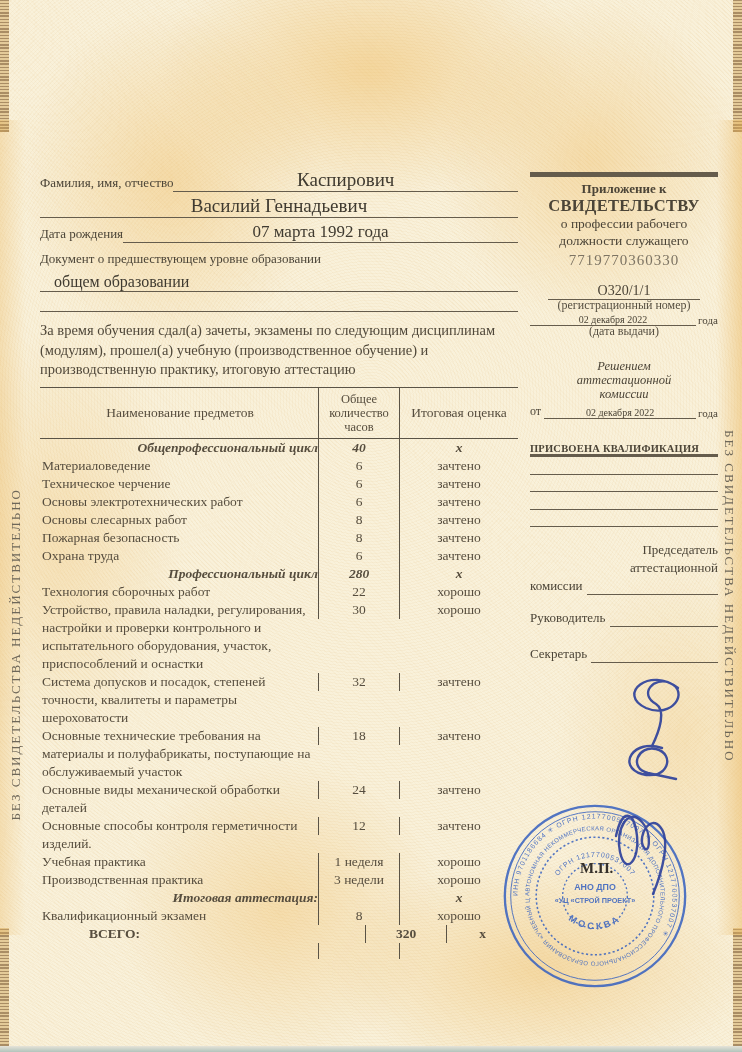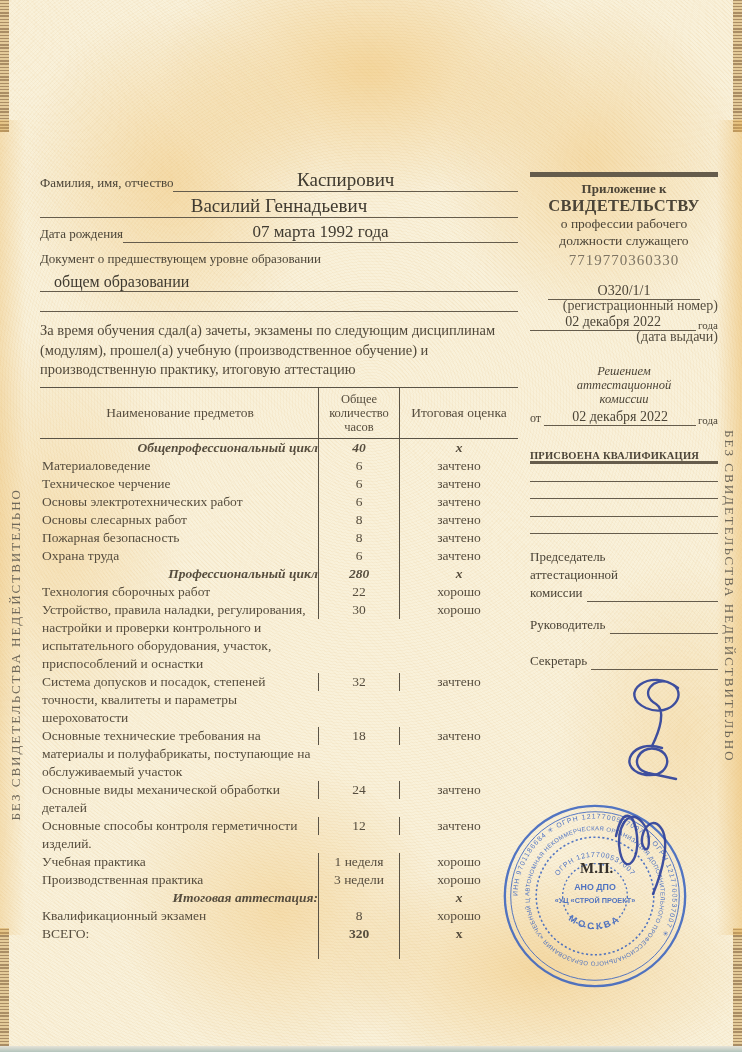--- a/index.html
+++ b/index.html
@@ -53,43 +53,43 @@
   .trow{display:flex; align-items:flex-start;}
   .c1{width:276px; padding-left:2px;}
   .c2{width:80px; border-left:1px solid #5a5346; text-align:center;}
   .c3{flex:1; border-left:1px solid #5a5346; text-align:center;}
   .thead .c1,.thead .c2,.thead .c3{align-self:stretch; display:flex; align-items:center; justify-content:center; text-align:center;}
   .thead .c2{font-size:12.5px; line-height:14px;}
   .thead .c3{font-size:13.5px; line-height:16px;}
   .trow .c1,.trow .c2,.trow .c3{line-height:18px; min-height:18px;}
   .trow.cycle .c1{text-align:right; font-weight:bold; font-style:italic;}
   .trow.cycle .c2,.trow.cycle .c3{font-weight:bold; font-style:italic;}
-  .trow.total .c1{font-weight:normal;}
+  .trow.total .c1{font-weight:bold;margin-left:47px;}
   .trow.total .c2,.trow.total .c3{font-weight:bold;}
   .tspacer{display:flex; height:16px;}
   .tspacer .c1{height:16px;}
   
   .right-col{position:absolute; left:530px; top:172px; width:188px; text-align:center; color:#4b4437;}
   .org-line{font-size:12.5px; line-height:19.5px; border-bottom:1px solid #655c4c;}
   .app1{margin-top:4px; font-weight:bold; font-size:13px; line-height:15px;}
   .app2{font-weight:bold; font-size:16.5px; line-height:19px; letter-spacing:.3px;}
   .sub{font-size:13.5px; line-height:17px;}
   .serial{margin-top:3px; font-size:15px; letter-spacing:1px; color:#7d7463;}
   .regnum{margin:14px 18px 0; font-size:14px; border-bottom:1px solid #655c4c;}
-  .caption{font-size:14px; line-height:11px; color:#554e40;text-align:right;}
+  .caption{font-size:12px; line-height:11px; color:#554e40;}
   .date-row{display:flex; align-items:flex-end; margin-top:3px;}
-  .date-val{flex:1; border-bottom:1px solid #655c4c; font-size:14px;text-align:center;}
+  .date-val{flex:1; border-bottom:1px solid #655c4c; font-size:10px;text-align:center;}
   .date-suf{font-size:11px; padding-left:2px;}
   .decision{margin-top:22px; font-style:italic; font-size:12.5px; line-height:14px;}
   .from-row{display:flex; align-items:flex-end; margin-top:3px;}
   .from-lbl{font-size:12px; padding-right:3px;}
   .quali-label{margin-top:24px; font-weight:bold; font-size:10.5px; letter-spacing:.2px; text-align:left;}
   .quali-line{font-size:14.5px; line-height:20.5px; border-bottom:1px solid #655c4c;}
   .blank-line{height:16.5px; border-bottom:1px solid #655c4c;}
-  .sign-block{text-align:left; font-size:13px; line-height:18px;}
+  .sign-block{text-align:right; font-size:13px; line-height:18px;}
   .sig-row{display:flex; align-items:flex-end;}
   .sig-line{flex:1; border-bottom:1px solid #655c4c; height:14px; margin-left:4px;}
   .mt16{margin-top:14px;} .mt20{margin-top:18px;}
   
   .stamp{position:absolute; left:497px; top:798px; width:196px; height:196px; opacity:.85;}
   .mp{position:absolute; left:580px; top:860px; font-weight:bold; font-size:15px; color:#35302a; z-index:5;}
   .sigs{position:absolute; left:500px; top:650px; width:240px; height:420px; z-index:4;}
 </style>
 </head>
 <body>

